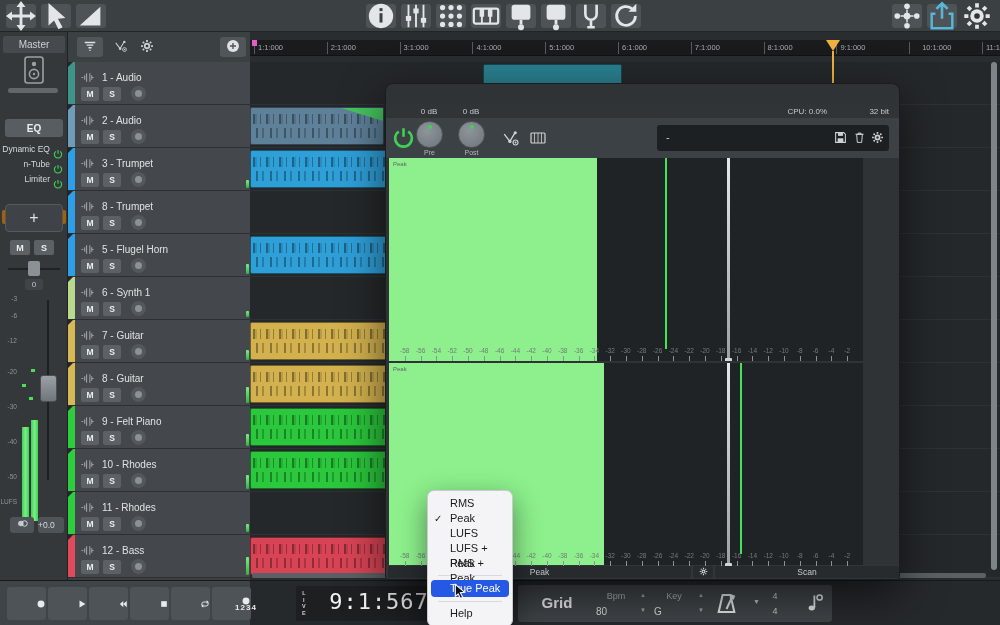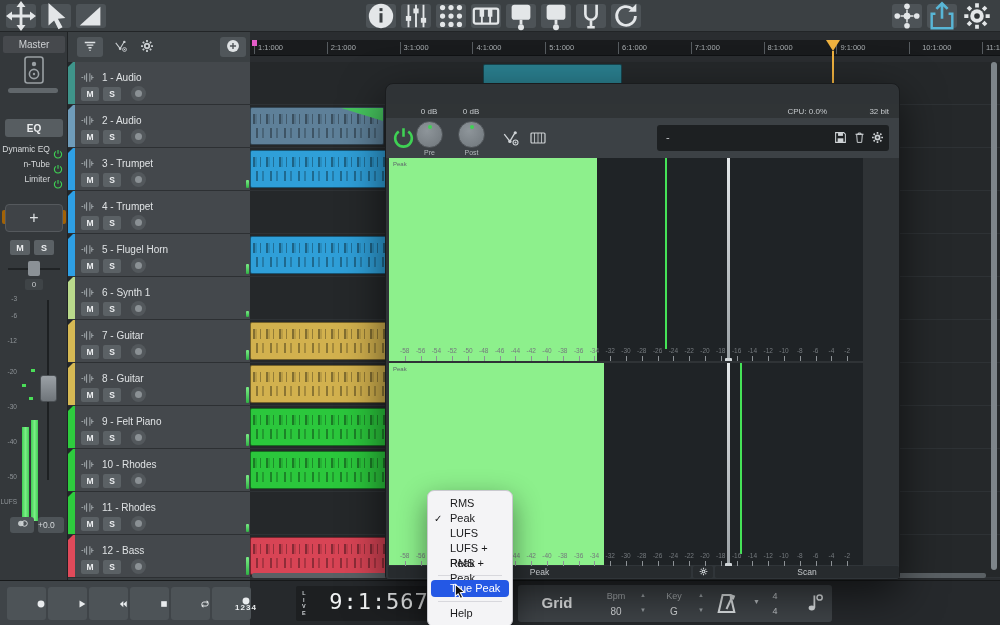--- a/index.html
+++ b/index.html
@@ -98,21 +98,21 @@
   .trb svg { width:17px; height:17px; }
   .trb .sub { font-size:8px; font-weight:bold; letter-spacing:1px; margin-top:-3px; }
   .trb.count svg { width:11px; height:11px; }
   .timebox { position:absolute; left:296px; top:5px; width:148px; height:35px; background:#1d1f21; border-radius:2px; }
   .live { position:absolute; left:6px; top:4px; font-size:5.5px; line-height:6.5px; color:#cdd1d4; font-weight:bold; text-align:center; }
   .time { position:absolute; left:22px; right:4px; top:3px; font-family:"DejaVu Sans Mono",monospace;
           font-size:22px; color:#f2f4f5; text-align:center; letter-spacing:1px; }
   .tcluster { position:absolute; left:518px; top:4px; width:314px; height:37px; background:#3f4448; border-radius:3px; }
   .grid-lbl { position:absolute; left:12px; top:9px; width:54px; text-align:center; font-size:15px; font-weight:bold; color:#e9ebec; }
   .pair-lbl { position:absolute; font-size:9px; color:#a9aeb1; text-align:center; width:40px; }
-  .pair-val { position:absolute; font-size:10px; color:#d5d8da; text-align:center; width:40px; }
+  .pair-val { position:absolute; font-size:10px; color:#d5d8da; width:40px; }
   .arr { position:absolute; font-size:6px; color:#9aa0a4; background:none; border:none; padding:0; }
   .metro { position:absolute; left:196px; top:6px; width:25px; height:25px; color:#dfe3e5; background:none; border:none; }
   .metro svg { width:25px; height:25px; }
   .chev { position:absolute; left:235px; top:13px; font-size:7px; color:#b8bdc0; background:none; border:none; }
   .sig { position:absolute; left:250px; width:14px; text-align:center; font-size:9px; color:#c3c7ca; }
   .noteic { position:absolute; left:284px; top:7px; width:22px; height:22px; color:#dfe3e5; background:none; border:none; }
   .noteic svg { width:22px; height:22px; }
 
   
   .mwin { position:absolute; left:385px; top:83px; width:515px; height:497px; background:#2f3336;
@@ -456,21 +456,21 @@
             </button>
           </div>
           <span class="tlvl" style="height: 8px;"></span>
         </div>
         <div class="trow">
           <span class="stripe" style="background: rgb(46, 159, 228);"></span>
           <span class="stripe-corner"></span>
           <span class="wicon"><svg viewBox="0 0 16 16" style="width: 100%; height: 100%;">
               <path d="M1.5 8h2M5 5.5v5M7 3.5v9M9 8h.01M10.5 3.5v9M12.5 5.5v5M14.5 8h-2" stroke="currentColor" stroke-width="1.2"></path>
             </svg></span>
-          <span class="tname">4 - Trumpet</span>
+          <span class="tname">8 - Trumpet</span>
           <div class="tctrl">
             <button class="tmb">M</button>
             <button class="tmb">S</button>
             <button class="trec">
               <i></i>
             </button>
           </div>
         </div>
         <div class="trow">
           <span class="stripe" style="background: rgb(46, 159, 228);"></span>

